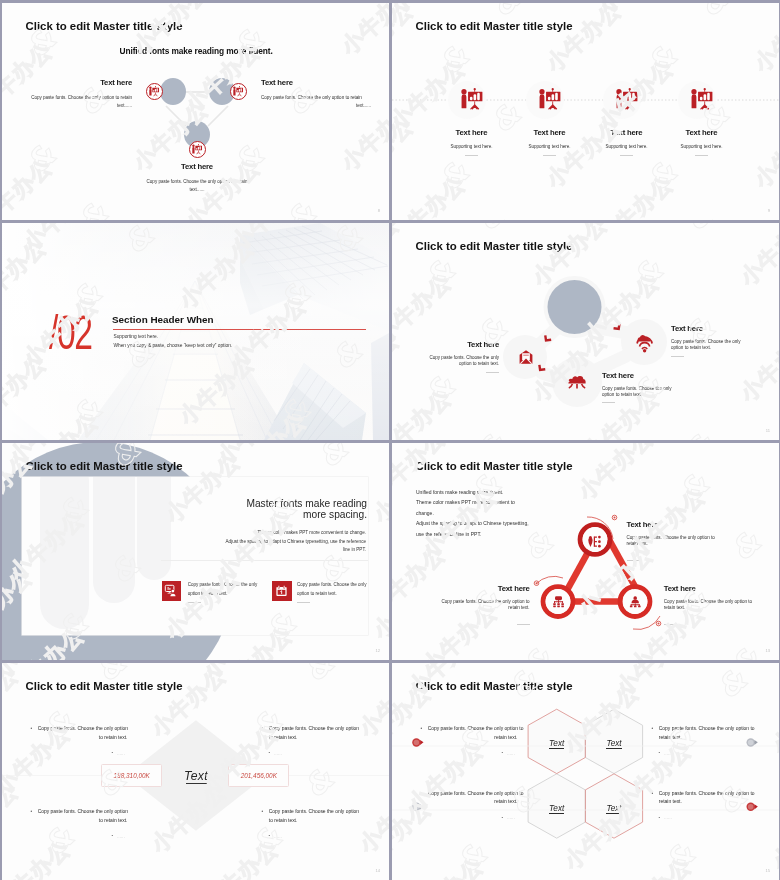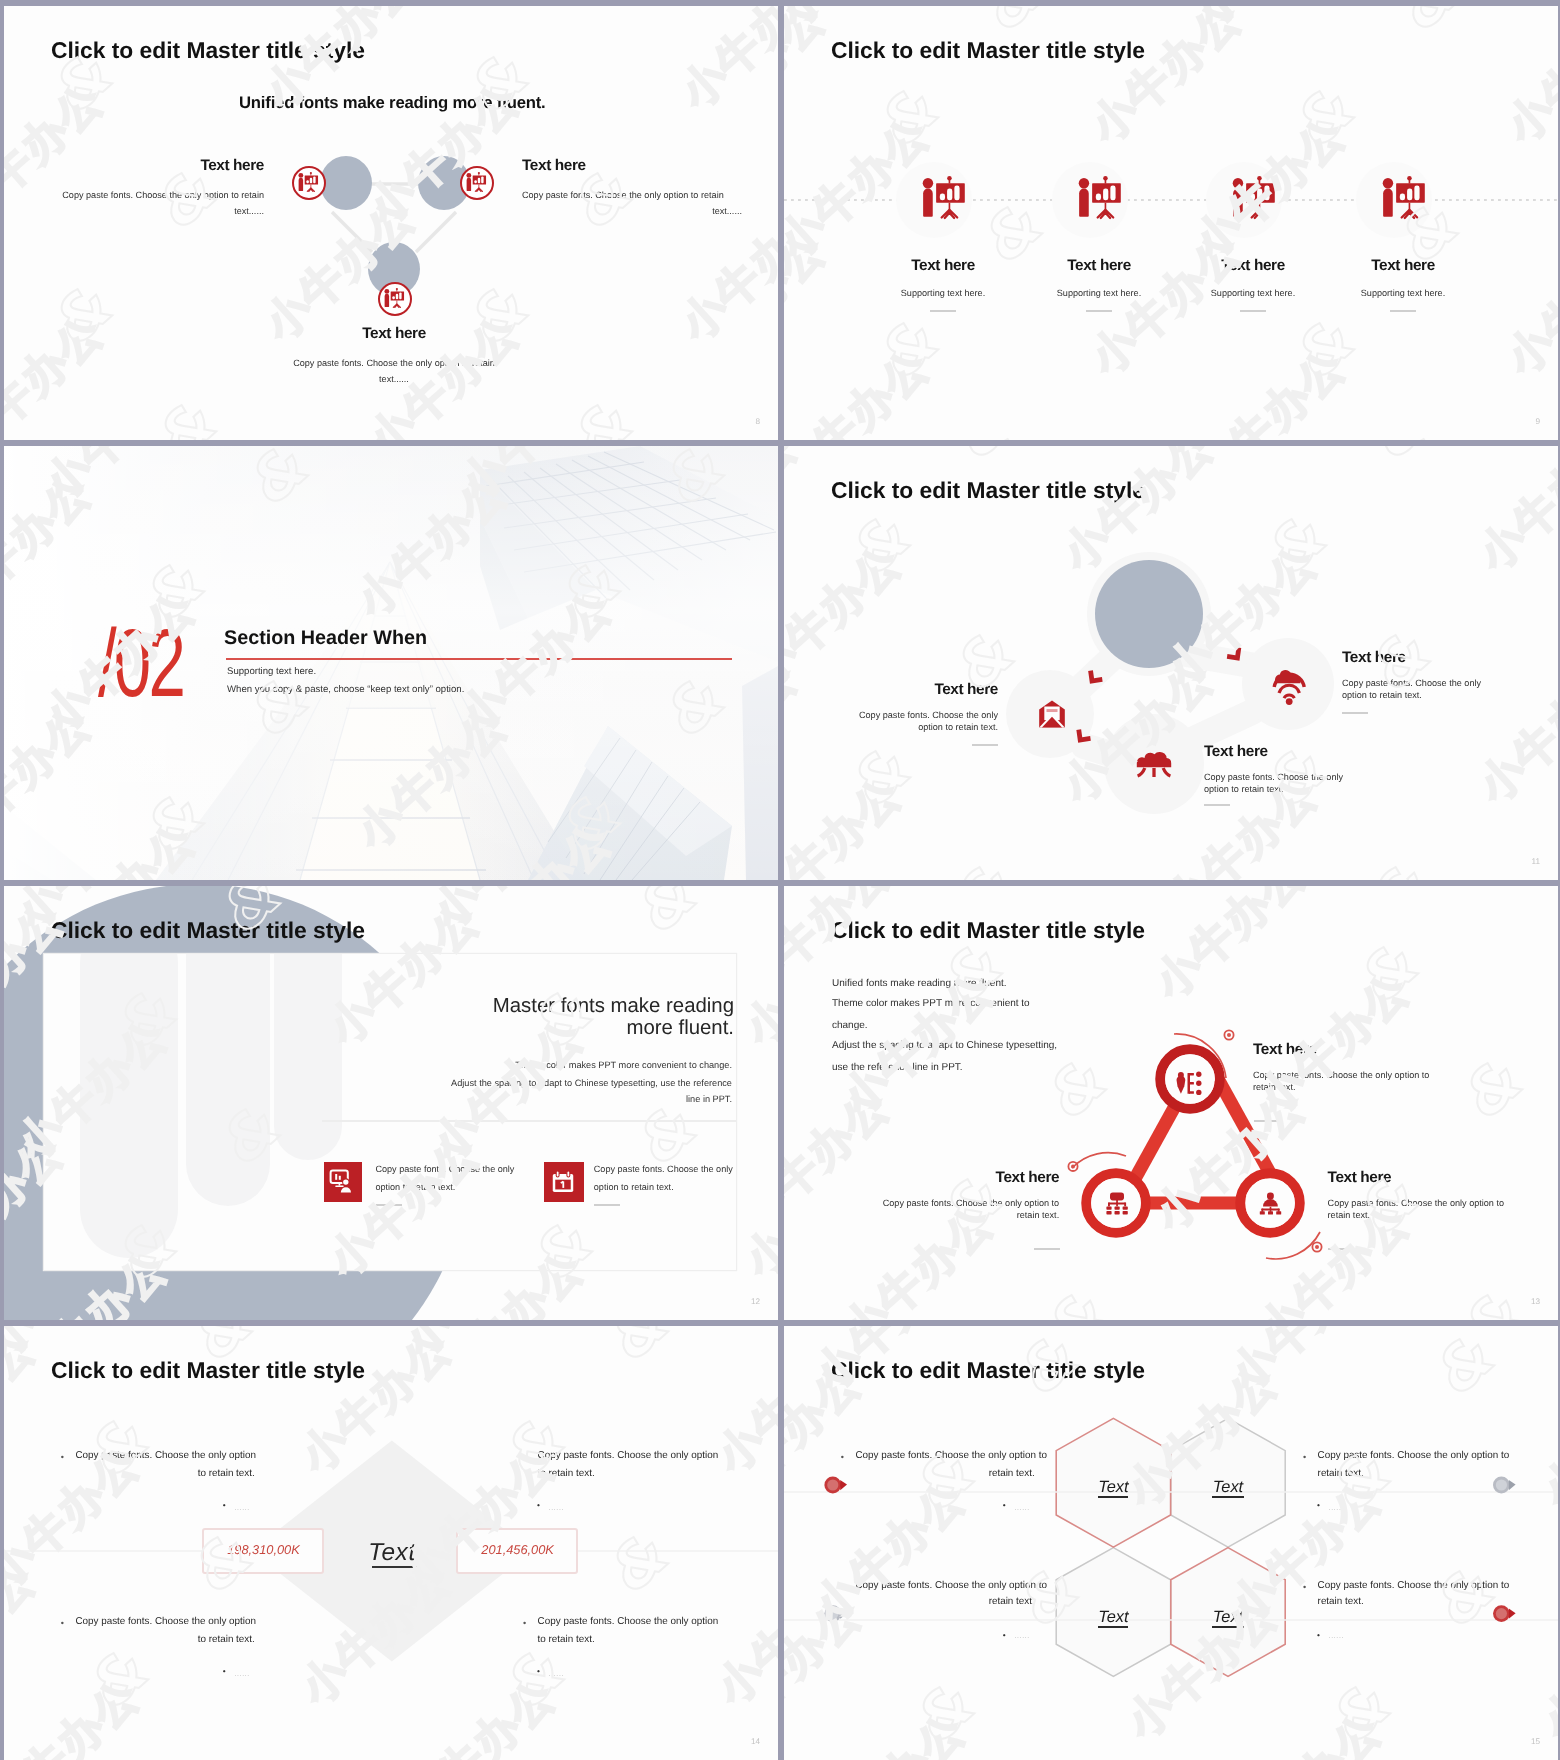--- a/index.html
+++ b/index.html
@@ -506,21 +506,21 @@
       <g fill="#f4f4f5">
         <rect x="18" y="-20" width="49" height="172" rx="24.5"></rect>
         <rect x="71" y="-20" width="42" height="146" rx="21"></rect>
         <rect x="115" y="-20" width="34" height="123" rx="17"></rect>
       </g>
     </svg>
   </div>
 
   <div style="position:absolute;left:199px;top:54.5px;width:166px;text-align:right;font-size:10.2px;line-height:11.6px;color:#262626">
     <div>Master fonts make reading</div>
-    <div>more fluent.</div>
+    <div>more spacing.</div>
   </div>
 
   <div style="position:absolute;left:118px;top:86px;width:246px;text-align:right;font-size:4.6px;line-height:8.5px;color:#333">
     <div>Theme color makes PPT more convenient to change.</div>
     <div>Adjust the spacing to adapt to Chinese typesetting, use the reference</div>
     <div>line in PPT.</div>
   </div>
 
   <div style="position:absolute;left:158.9px;top:117.2px;width:206.8px;height:0;border-top:.7px solid #ededed"></div>
 

